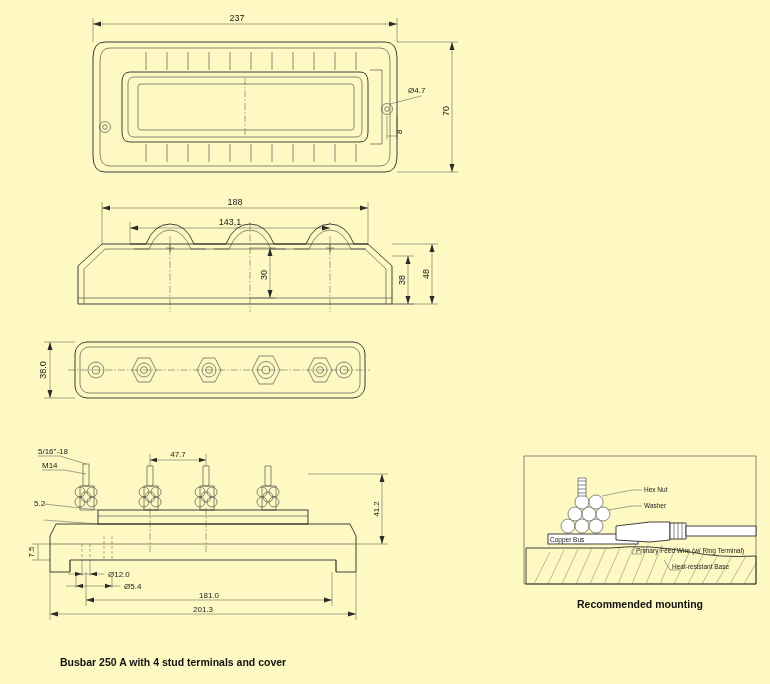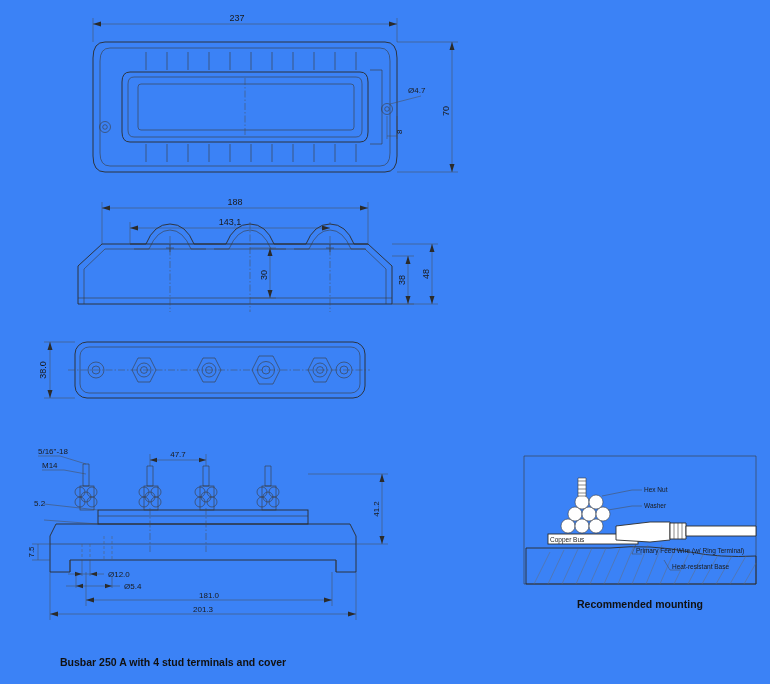--- a/index.html
+++ b/index.html
@@ -8,21 +8,21 @@
     background: #ffffff;
   }
   body {
     font-family: "Liberation Sans", sans-serif;
     color: #1a1a1a;
   }
   #page {
     position: relative;
     width: 770px;
     height: 684px;
-    background: #3b82f6;
+    background: #fef9c3;
     overflow: hidden;
   }
   svg { display: block; }
   .dim-text {
     font-family: "Liberation Sans", sans-serif;
     font-size: 9px;
     fill: #1a1a1a;
   }
   .dim-text-sm {
     font-family: "Liberation Sans", sans-serif;

